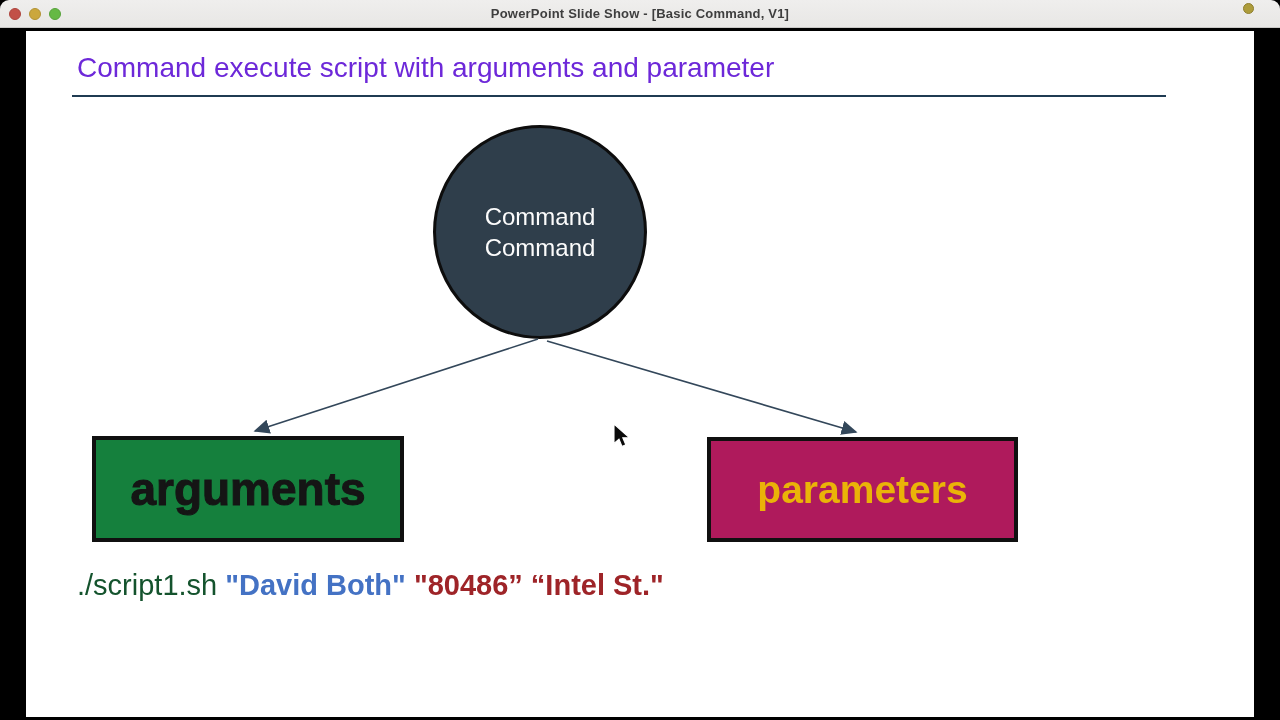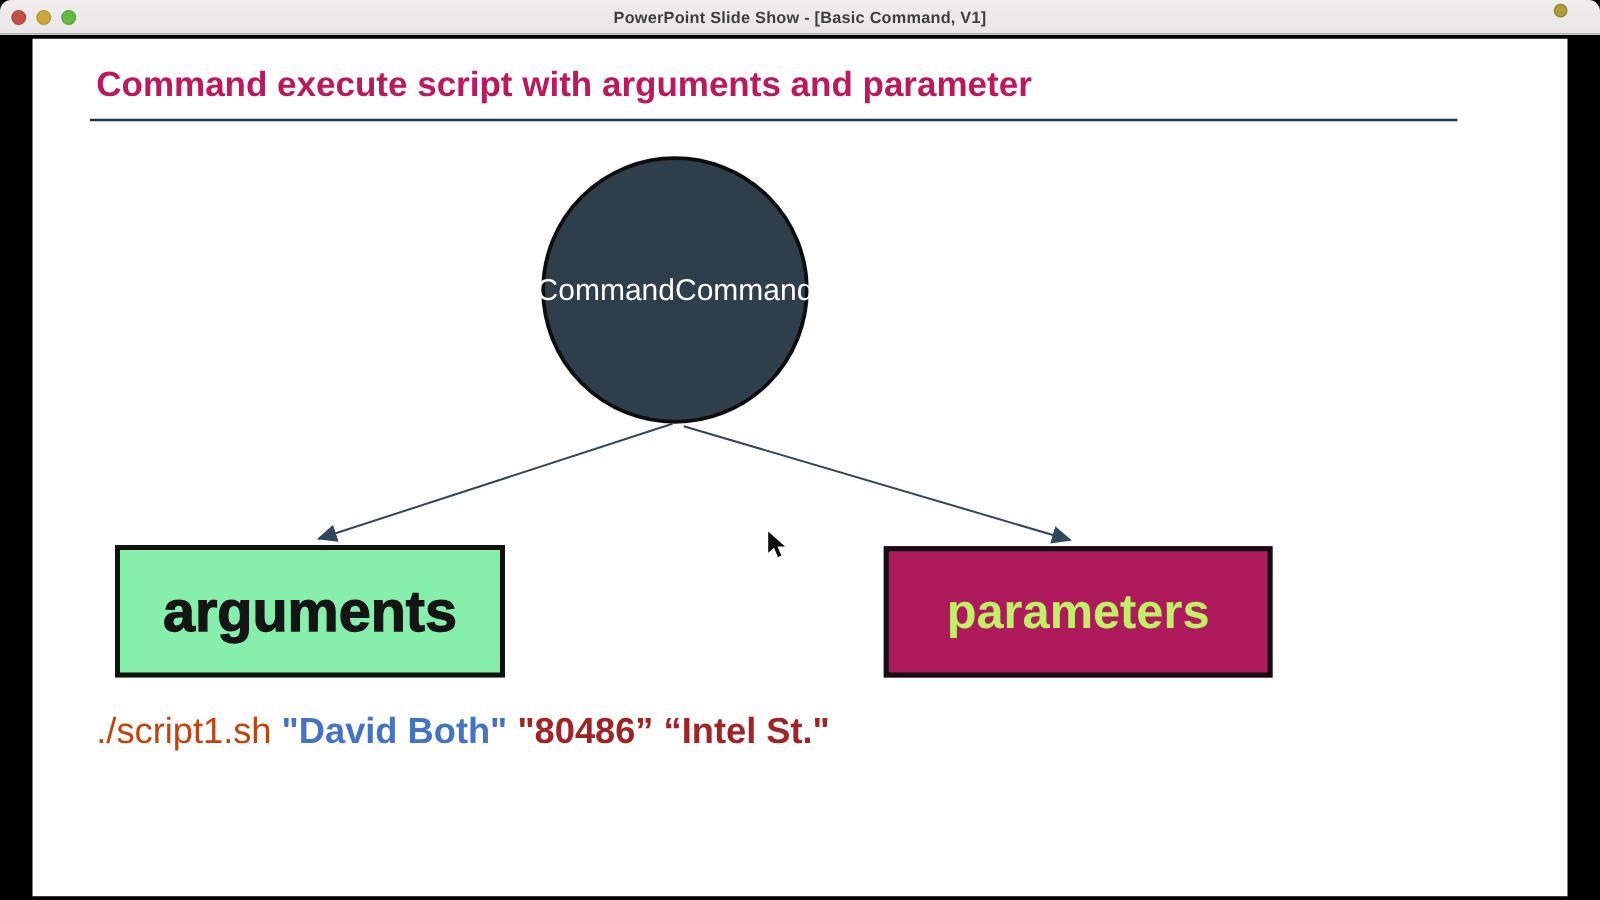--- a/index.html
+++ b/index.html
@@ -24,52 +24,52 @@
   .rec-dot { position:absolute; right:26px; top:3px; width:11px; height:11px;
              border-radius:50%; background:#AD9C3B; border:1px solid #8f7f2e; }
 
   
   .content { position:absolute; top:28px; left:0; width:1280px; height:692px;
              background:#000; }
   .slide { position:absolute; left:26px; top:3px; width:1228px; height:686px;
            background:#FFFFFF; }
 
   .slide-title { position:absolute; left:51px; top:21px; font-size:28px;
-                 font-weight:bold; color:#be185d; letter-spacing:0; }
+                 font-weight:normal; color:#6d28d9; letter-spacing:0; }
   .divider { position:absolute; left:46px; top:64px; width:1094px; height:2px;
              background:#1F3B52; }
 
   
   .circle { position:absolute; left:407px; top:94px; width:214px; height:214px;
             border-radius:50%; background:#2F3E4B; border:3px solid #0D0D0D;
-            display:flex; flex-direction:row; justify-content:center;
+            display:flex; flex-direction:column; justify-content:center;
             align-items:center; color:#FCFCFC; font-size:24px; line-height:31px; }
 
   
   .code { position:absolute; left:809px; top:136px; font-size:31px; color:#000; }
   .code-line { height:36px; margin-bottom:26px; white-space:pre; }
   .v1 { color:#7083C1; }
   .v2 { color:#4A66AC; font-weight:bold; }
 
   
   .arrows { position:absolute; left:0; top:0; width:1228px; height:686px;
             pointer-events:none; }
 
   
   .box { position:absolute; border:4px solid #101010; display:flex;
          align-items:center; justify-content:center; }
-  .box.green { left:66px; top:405px; width:312px; height:106px; background:#86efac; }
+  .box.green { left:66px; top:405px; width:312px; height:106px; background:#15803d; }
   .box.green span { font-size:46px; font-weight:bold; color:#151515;
                     -webkit-text-stroke:1px #151515; }
   .box.magenta { left:681px; top:406px; width:311px; height:105px; background:#AF1A5C; }
-  .box.magenta span { font-size:39px; font-weight:bold; color:#bef264; }
+  .box.magenta span { font-size:39px; font-weight:bold; color:#eab308; }
 
   
   .command { position:absolute; left:51px; top:538px; font-size:29px; white-space:pre; }
-  .cmd-script { color:#c2410c; }
+  .cmd-script { color:#14532d; }
   .cmd-blue   { color:#4472C4; font-weight:bold; }
   .cmd-red    { color:#9E2428; font-weight:bold; }
 
   
   .cursor { position:absolute; left:584px; top:392px; width:22px; height:26px;
             pointer-events:none; }
 </style>
 </head>
 <body>
 

